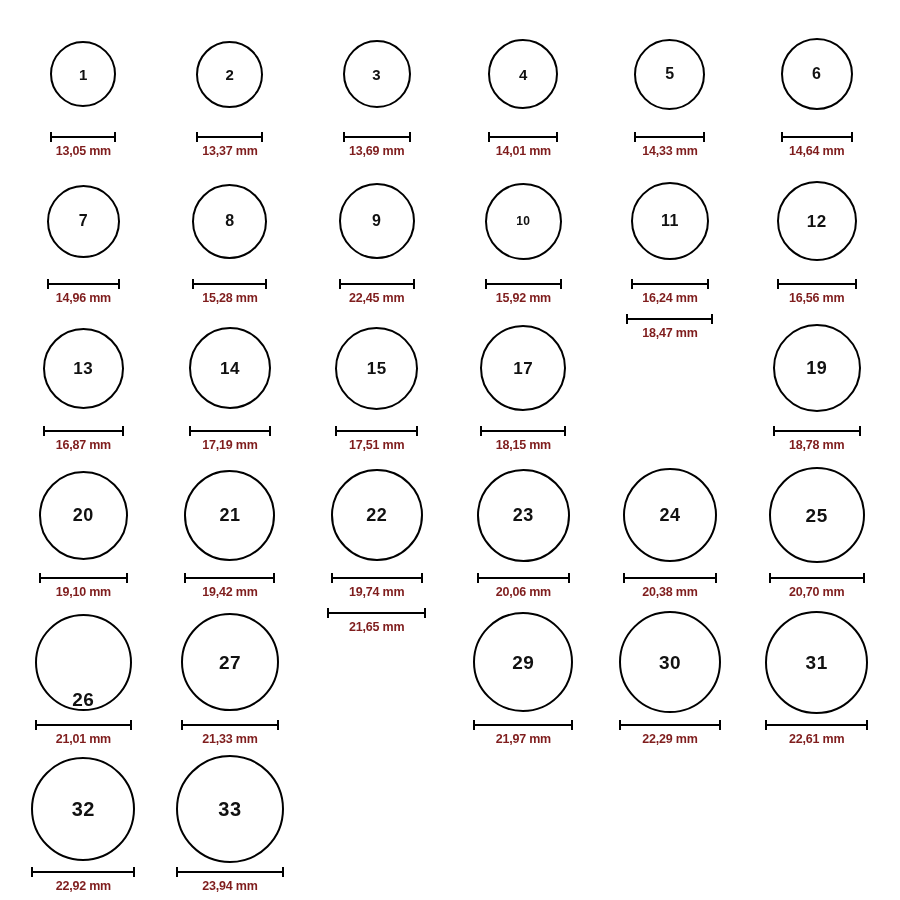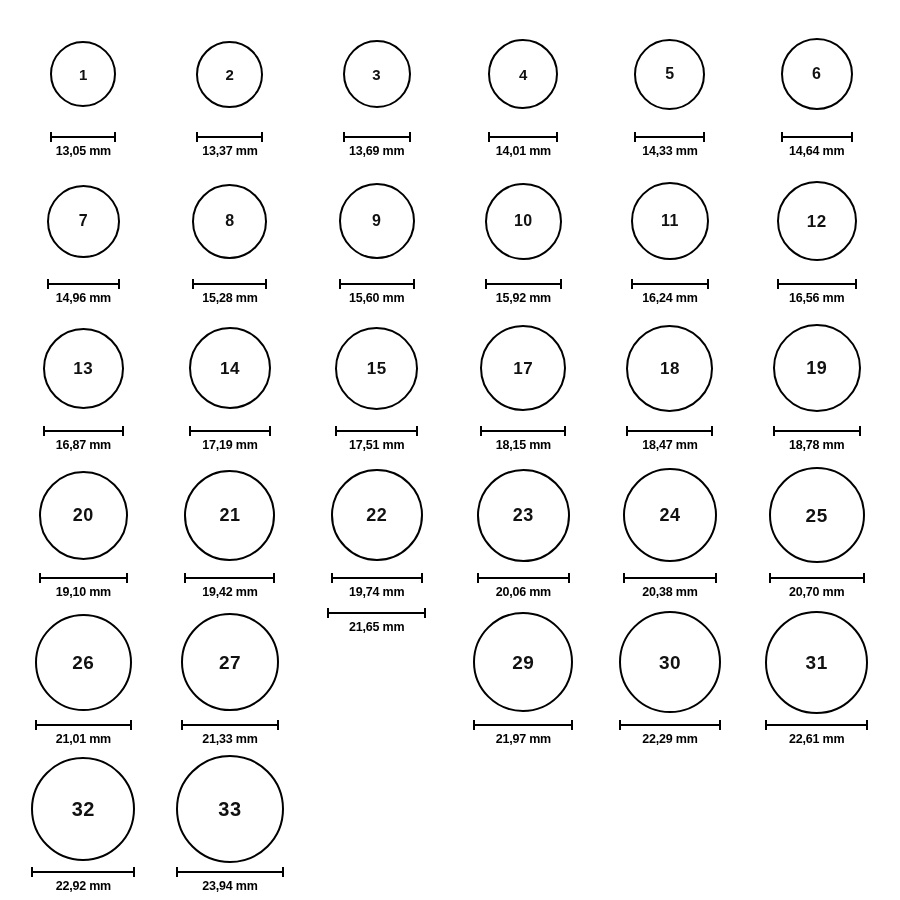--- a/index.html
+++ b/index.html
@@ -73,21 +73,21 @@
     top: 0;
     width: 2px;
     height: 10px;
     background: #000000;
   }
   .measure .cap.left { left: 0; }
   .measure .cap.right { right: 0; }
   .mm-label {
     font-size: 12.5px;
     font-weight: bold;
-    color: #000000;
+    color: #7f1d1d;
     margin-top: 3px;
     white-space: nowrap;
     letter-spacing: -0.2px;
   }
 </style>
 </head>
 <body>
 
 <div id="chart">
   <div class="grid">
@@ -199,26 +199,26 @@
         <div class="ring-wrap">
           <div class="ring" style="width: 76px; height: 76px;">
             <span class="ring-num" style="font-size: 16px;">9</span>
           </div>
         </div>
         <div class="measure" style="width: 76px;">
           <div class="bar"></div>
           <div class="cap left"></div>
           <div class="cap right"></div>
         </div>
-        <div class="mm-label">15,60 mm</div>
+        <div class="mm-label">22,45 mm</div>
       </div>
       <div class="cell">
         <div class="ring-wrap">
           <div class="ring" style="width: 77px; height: 77px;">
-            <span class="ring-num" style="font-size: 16px;">10</span>
+            <span class="ring-num" style="font-size: 12px;">10</span>
           </div>
         </div>
         <div class="measure" style="width: 77px;">
           <div class="bar"></div>
           <div class="cap left"></div>
           <div class="cap right"></div>
         </div>
         <div class="mm-label">15,92 mm</div>
       </div>
       <div class="cell">
@@ -293,25 +293,20 @@
           </div>
         </div>
         <div class="measure" style="width: 86px;">
           <div class="bar"></div>
           <div class="cap left"></div>
           <div class="cap right"></div>
         </div>
         <div class="mm-label">18,15 mm</div>
       </div>
       <div class="cell">
-        <div class="ring-wrap">
-          <div class="ring" style="width: 87px; height: 87px;">
-            <span class="ring-num" style="font-size: 17px;">18</span>
-          </div>
-        </div>
         <div class="measure" style="width: 87px;">
           <div class="bar"></div>
           <div class="cap left"></div>
           <div class="cap right"></div>
         </div>
         <div class="mm-label">18,47 mm</div>
       </div>
       <div class="cell">
         <div class="ring-wrap">
           <div class="ring" style="width: 88px; height: 88px;">
@@ -398,21 +393,21 @@
         </div>
         <div class="measure" style="width: 96px;">
           <div class="bar"></div>
           <div class="cap left"></div>
           <div class="cap right"></div>
         </div>
         <div class="mm-label">20,70 mm</div>
       </div>
       <div class="cell">
         <div class="ring-wrap">
-          <div class="ring" style="width: 97px; height: 97px;">
+          <div class="ring" style="width: 97px; height: 97px; align-items: flex-end;">
             <span class="ring-num" style="font-size: 19px;">26</span>
           </div>
         </div>
         <div class="measure" style="width: 97px;">
           <div class="bar"></div>
           <div class="cap left"></div>
           <div class="cap right"></div>
         </div>
         <div class="mm-label">21,01 mm</div>
       </div>

